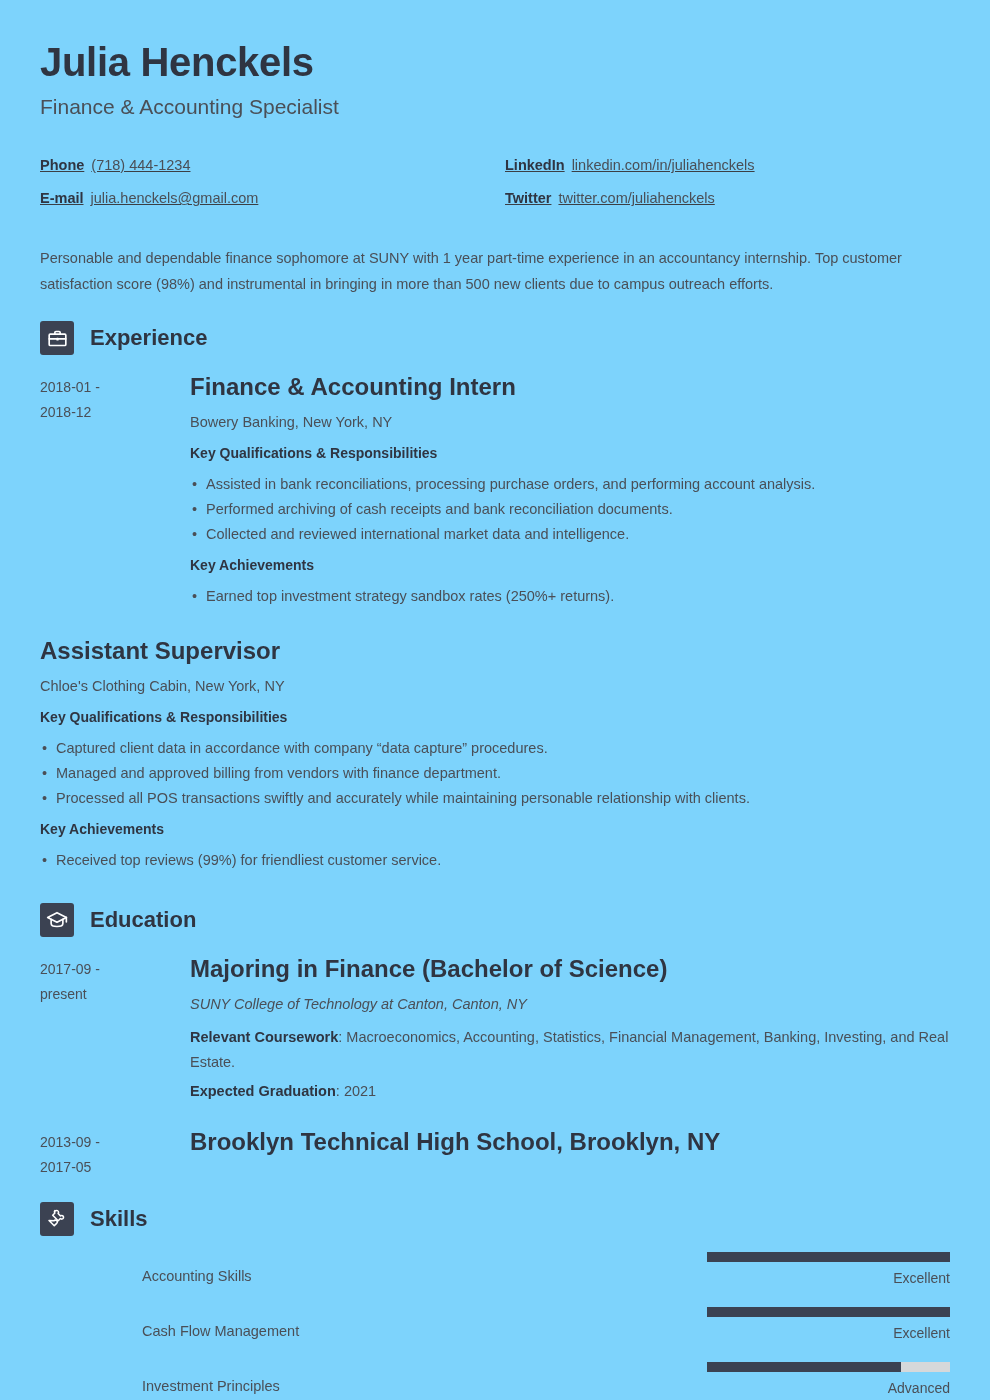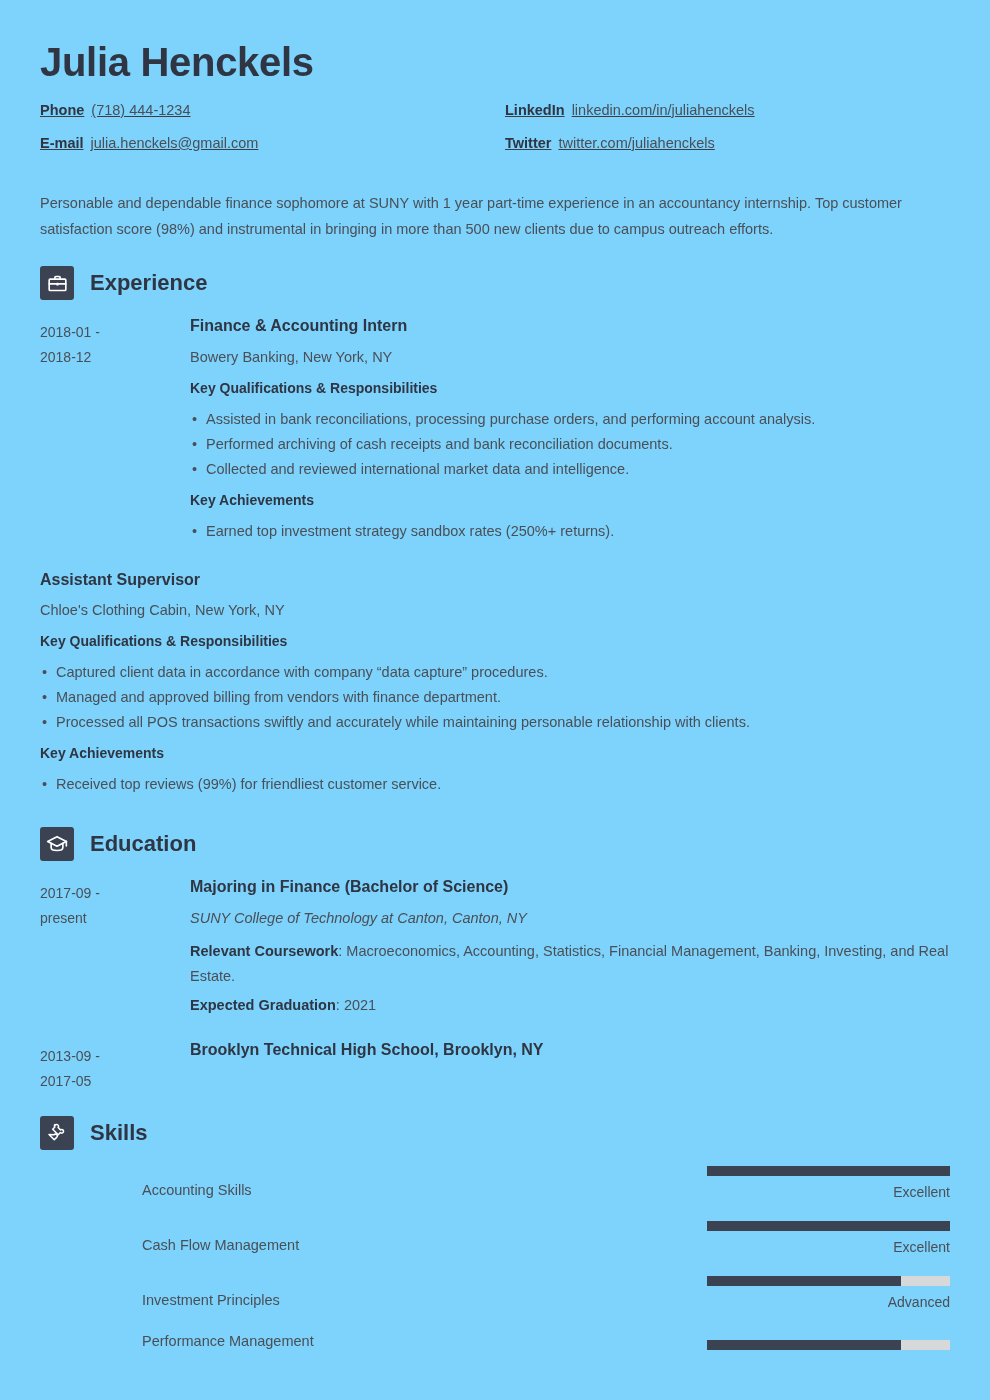--- a/index.html
+++ b/index.html
@@ -100,21 +100,21 @@
   .entry-dates {
     width: 102px;
     flex: none;
     font-size: 14px;
     line-height: 25px;
     color: #4a4f57;
     padding-top: 4px;
   }
   .entry-body { flex: 1; min-width: 0; }
   .entry-role {
-    font-size: 16px;
+    font-size: 24px;
     font-weight: bold;
     color: #2f3542;
     line-height: 1.3;
     margin: 0 0 10px 0;
   }
   .entry-org {
     font-size: 14.5px;
     color: #4a4f57;
     line-height: 1.5;
     margin: 0 0 9px 0;
@@ -188,20 +188,21 @@
     line-height: 1;
     margin-top: 9px;
   }
 </style>
 </head>
 <body>
 
 <div class="page">
 
   <h1 class="name">Julia Henckels</h1>
+  <div class="job-title">Finance &amp; Accounting Specialist</div>
 
   <div class="contacts">
     <div class="contact-col left">
       <div class="contact-row">
         <span class="contact-label">Phone</span><span class="contact-value">(718) 444-1234</span>
       </div>
       <div class="contact-row">
         <span class="contact-label">E-mail</span><span class="contact-value">julia.henckels@gmail.com</span>
       </div>
     </div>

